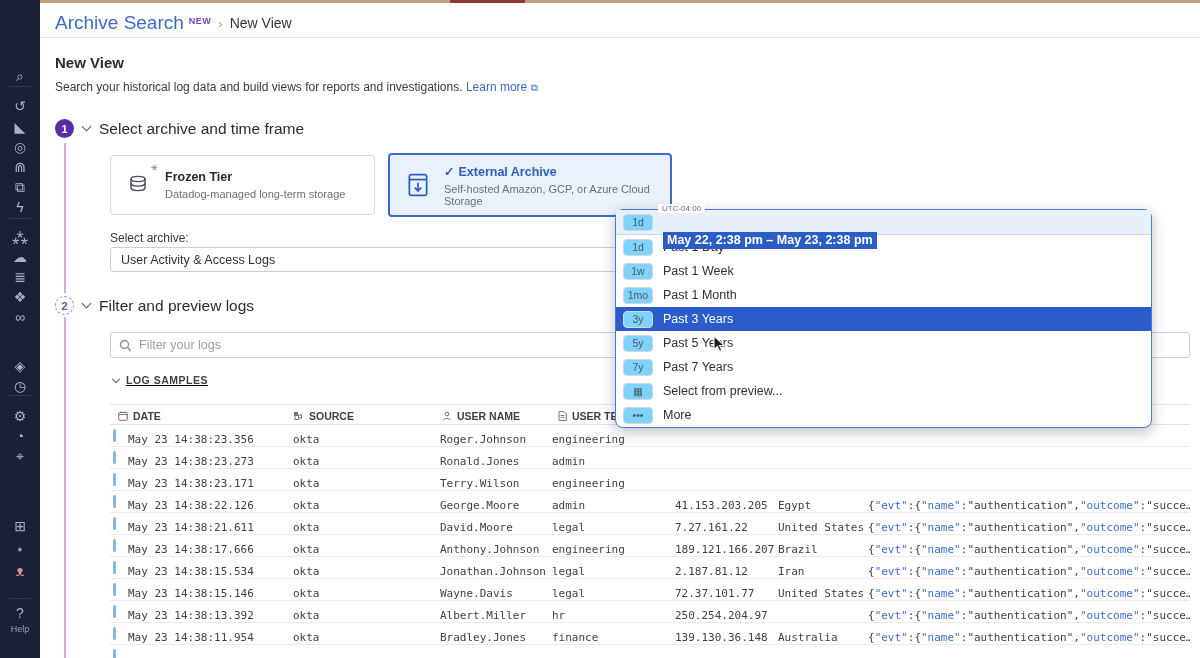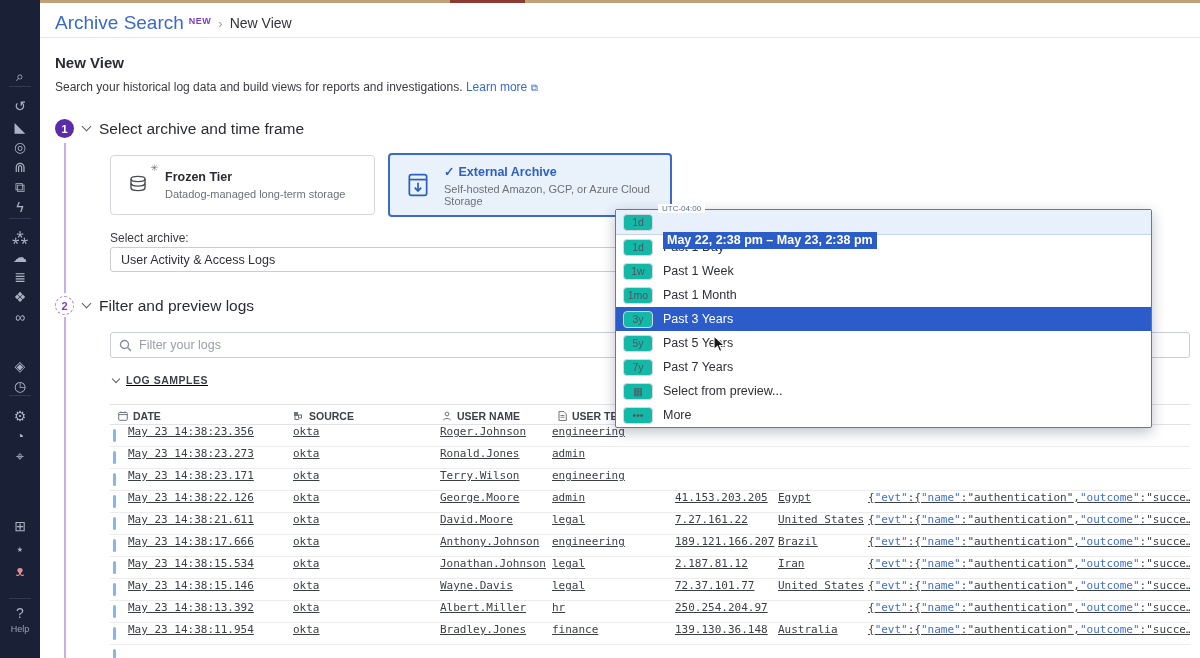--- a/index.html
+++ b/index.html
@@ -66,31 +66,31 @@
   .logsamples { position:absolute; left:73px; top:336px; display:flex; align-items:center; gap:7px; cursor:pointer;text-decoration:underline;}
   .logsamples .t { font-size:10.5px; font-weight:bold; letter-spacing:.5px; color:#3f4149;}
   .chev-sm { width:6px; height:6px; border-right:1.6px solid #5b5e66; border-bottom:1.6px solid #5b5e66; transform:rotate(45deg); margin-top:-3px;}
 
   
   .table { position:absolute; left:70px; top:366px; width:1080px; }
   .thead { position:relative; height:21px; border-top:1px solid #e2e2e6; border-bottom:1px solid #e2e2e6; }
   .th { position:absolute; top:0; height:21px; display:flex; align-items:center; gap:5px; font-size:10.5px; font-weight:bold; color:#3f4149;}
   .tr { position:relative; height:22px; border-bottom:1px solid #ececef; font-family:"DejaVu Sans Mono", monospace; font-size:11px; color:#3d3f46; cursor:pointer; background:#fff;}
   .tr .bar { position:absolute; left:3px; top:4px; width:3px; height:13px; border-radius:1.5px; background:#85b6e8;}
-  .td { position:absolute; top:0; white-space:nowrap;text-decoration:underline; }
+  .td { position:absolute; top:8px; white-space:nowrap; }
   .td.c-date{left:18px;} .td.c-src{left:183px;text-align:center;} .td.c-user{left:330px;} .td.c-team{left:442px;}
   .td.c-ip{left:565px;} .td.c-ctry{left:668px;}
   .td.c-json{left:758px; right:0; overflow:hidden;}
   .jk { color:#3f6ed0; } .jp { color:#3d3f46; } .jv { color:#3d3f46; }
 
   
-  .tp-panel { position:absolute; left:615px; top:209px; width:537px; background:#fff; border:1px solid #4a79d8; border-radius:2px; box-shadow:0 4px 14px rgba(20,30,60,.28); z-index:50;}
+  .tp-panel { position:absolute; left:615px; top:209px; width:537px; background:#fff; border:1px solid #4a79d8; border-radius:8px; box-shadow:0 4px 14px rgba(20,30,60,.28); z-index:50;}
   .tp-input { position:relative; height:25px; background:#e8f1fb; border-bottom:1px solid #c3d4ec; display:flex; align-items:center; padding-left:7px;}
   .tz { position:absolute; left:42px; top:-6px; font-size:8px; color:#5b6e96; background:#fff; padding:0 4px; line-height:9px;}
-  .badge { width:30px; height:17px; background:#14b8a6; border:1px solid #d3d6dd; border-radius:4px; font-size:10.5px; color:#52545e; display:flex; align-items:center; justify-content:center; flex:none;}
+  .badge { width:30px; height:17px; background:#7dd3fc; border:1px solid #d3d6dd; border-radius:4px; font-size:10.5px; color:#52545e; display:flex; align-items:center; justify-content:center; flex:none;}
   .tp-selected { margin-left:10px; background:#2c5cc5; color:#fff; font-size:12.5px; font-weight:bold; padding:1.5px 4px;margin-top:36px;}
   .tp-opt { height:24px; display:flex; align-items:center; padding-left:7px; font-size:12.5px; color:#2f3037; cursor:pointer;}
   .tp-opt .lbl { margin-left:10px; }
   .tp-opt.hl { background:#2b5cc9; color:#fff; }
   .cursor { position:absolute; left:710px; top:335px; z-index:60; pointer-events:none;}
 </style>
 </head>
 <body>
 
 <div id="app">

